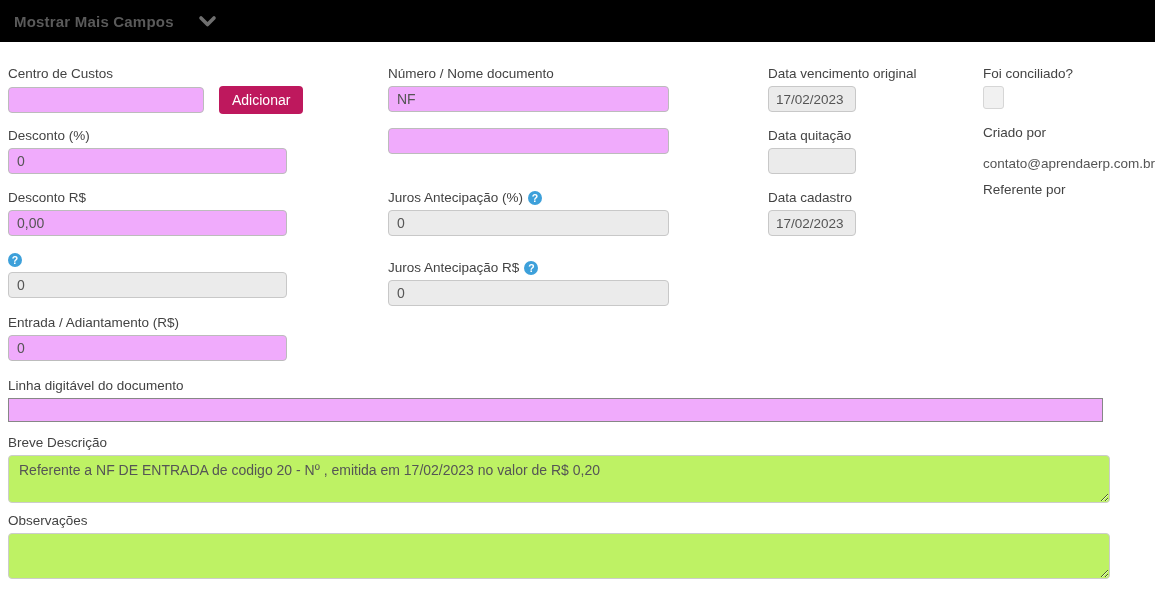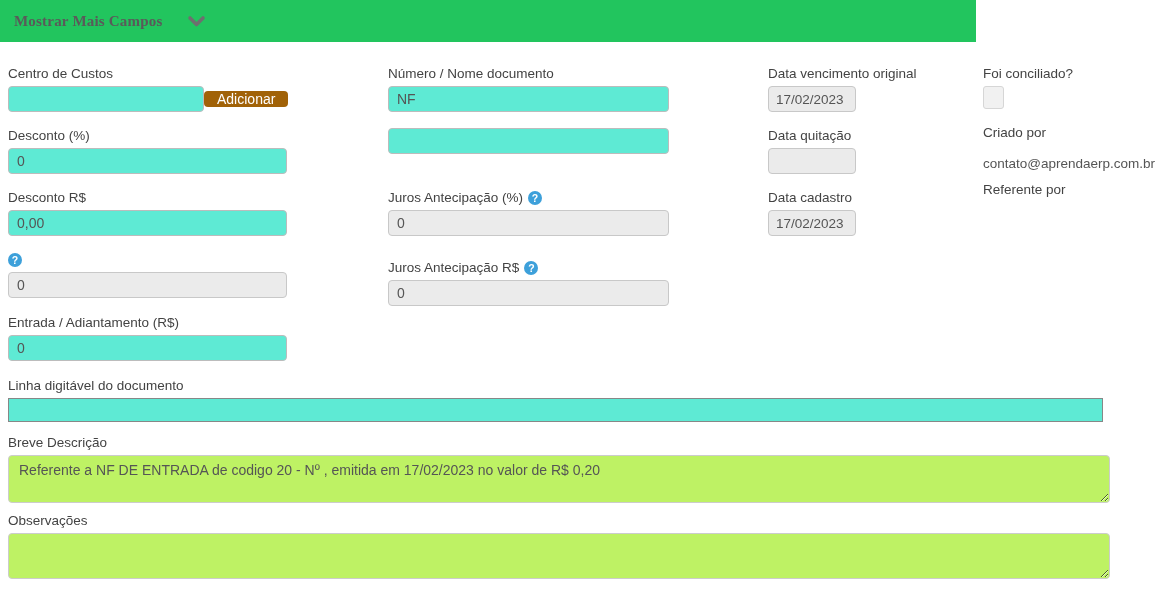--- a/index.html
+++ b/index.html
@@ -6,23 +6,23 @@
   body {
     width: 1155px; height: 589px;
     font-family: "Liberation Sans", sans-serif;
     position: relative; overflow: hidden;
     color: #434343;
   }
   .page { position: relative; width: 1155px; height: 589px; }
 
   
   .header-bar {
-    position: absolute; top: 0; left: 0; width: 976px; height: 42px;
-    background: #22c55e; display: flex; align-items: center;
-    box-sizing: border-box; padding-left: 14px; cursor: pointer; font-family: Liberation Serif, serif;
+    position: absolute; top: 0; left: 0; width: 1155px; height: 42px;
+    background: #000000; display: flex; align-items: center;
+    box-sizing: border-box; padding-left: 14px; cursor: pointer;
   }
   .header-title {
     font-size: 15px; font-weight: bold; color: #5a5a5a; letter-spacing: 0.2px;
   }
   .chevron-wrap { margin-left: 24px; display: flex; align-items: center; }
 
   
   .fg { position: absolute; }
   .lblrow { height: 15px; margin-bottom: 5px; display: flex; align-items: center; gap: 5px; white-space: nowrap; }
   .lbl { font-size: 13.5px; color: #434343; }
@@ -31,21 +31,21 @@
     background: #3da0da; color: #ffffff; font-size: 10.5px; font-weight: bold;
     text-align: center; line-height: 14px; cursor: pointer; flex: 0 0 auto;
   }
   .hrow { display: flex; align-items: center; }
 
   input.txt {
     box-sizing: border-box; height: 26px;
     border: 1px solid #bcbcbc; border-radius: 4px;
     padding: 0 8px; font-size: 14px; color: #555555;
     font-family: "Liberation Sans", sans-serif;
-    background: #5eead4; display: block; outline: none;
+    background: #f0abfc; display: block; outline: none;
   }
   input.txt:disabled {
     background: #ebebeb; border-color: #c8c8c8;
     color: #555555; -webkit-text-fill-color: #555555; opacity: 1;
   }
   input.squared {
     border-radius: 0; border-color: #878787; height: 24px;
   }
   input.chkbox {
     box-sizing: border-box; width: 21px; height: 23px;
@@ -54,23 +54,24 @@
   }
   textarea.txtarea {
     box-sizing: border-box; width: 1102px;
     border: 1px solid #cccccc; border-radius: 4px;
     padding: 6px 10px; font-size: 14px; color: #555555;
     font-family: "Liberation Sans", sans-serif;
     background: #bef264; display: block; outline: none;
     resize: both;
   }
   .btn-green {
-    background: #a16207; color: #ffffff; border: none; border-radius: 4px;
-    height: 16px; padding: 0 13px; font-size: 14px;
+    background: #be185d; color: #ffffff; border: none; border-radius: 4px;
+    height: 28px; padding: 0 13px; font-size: 14px;
     font-family: "Liberation Sans", sans-serif; cursor: pointer;
+    margin-left: 15px;
   }
   .static-val {
     font-size: 13.5px; color: #555555; margin-top: 16px; white-space: nowrap;
   }
 </style>
 </head>
 <body>
 
 <div class="page">
 

